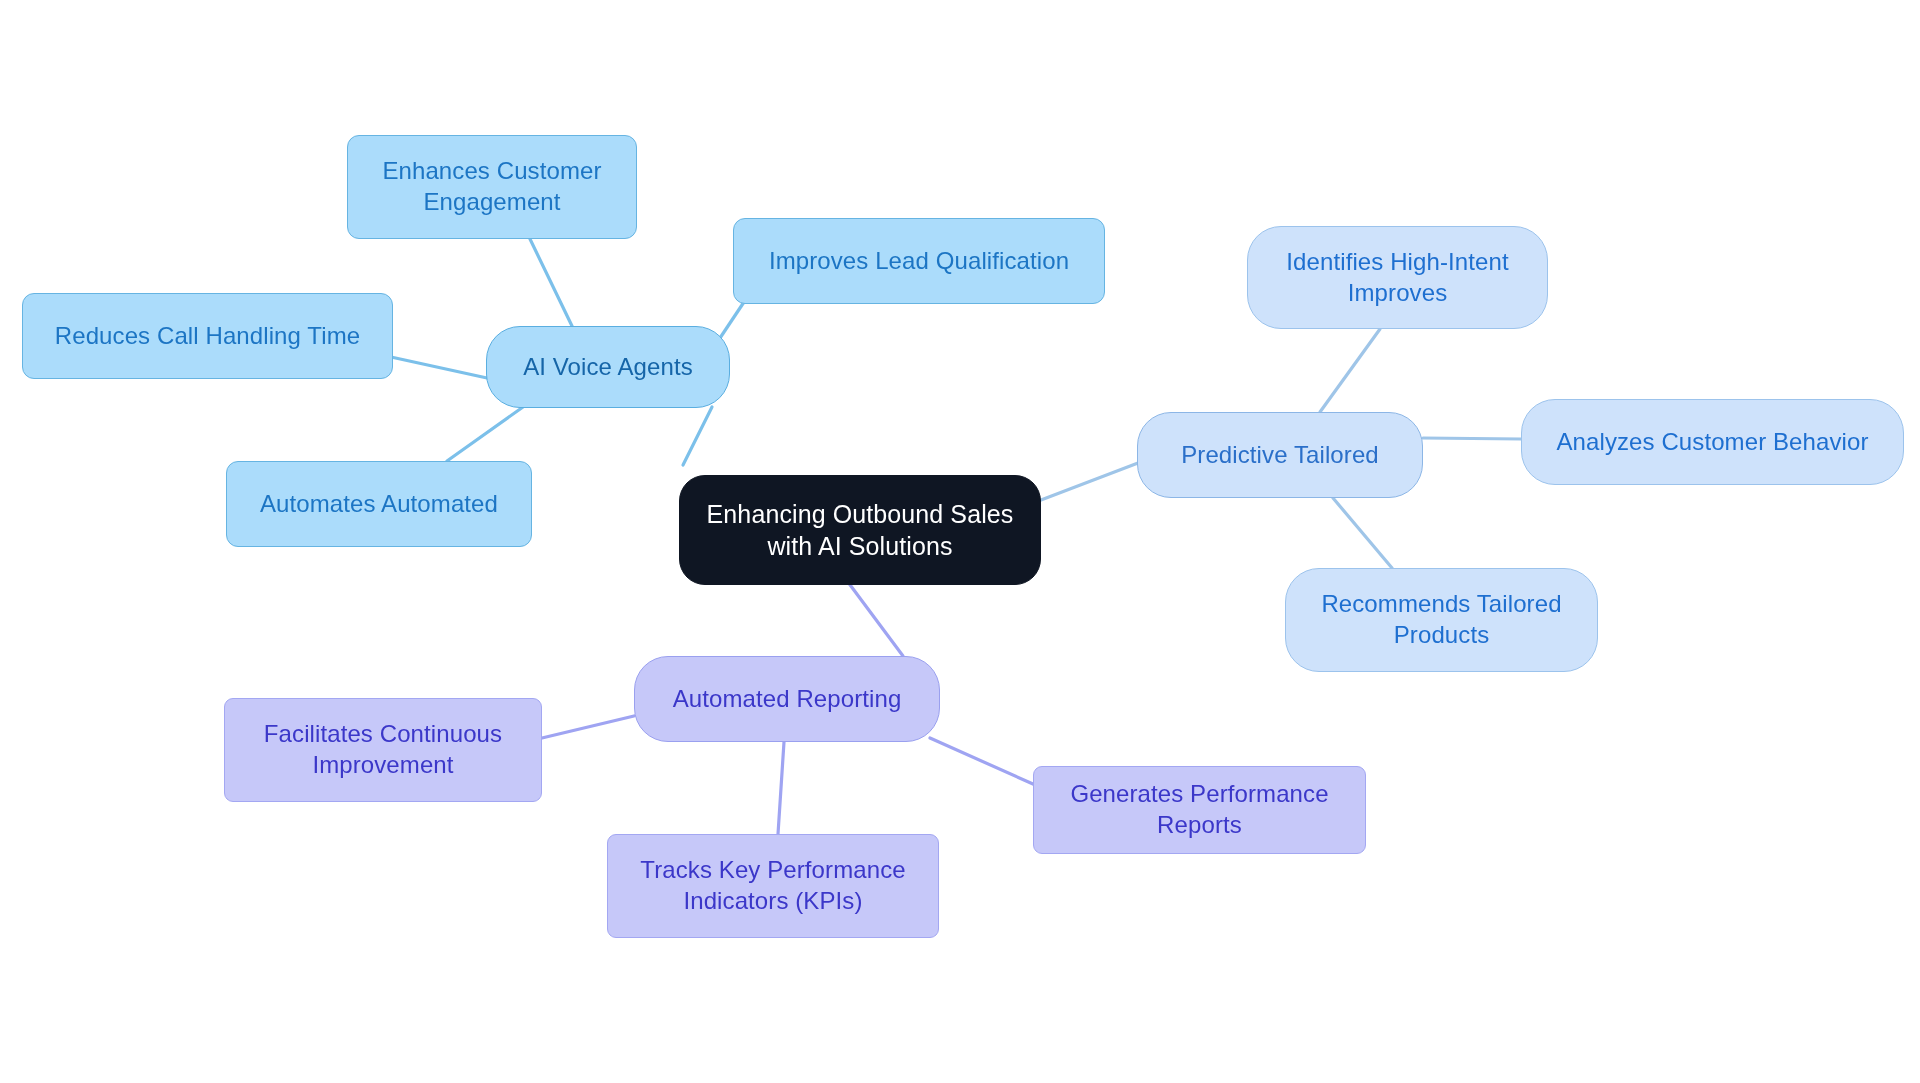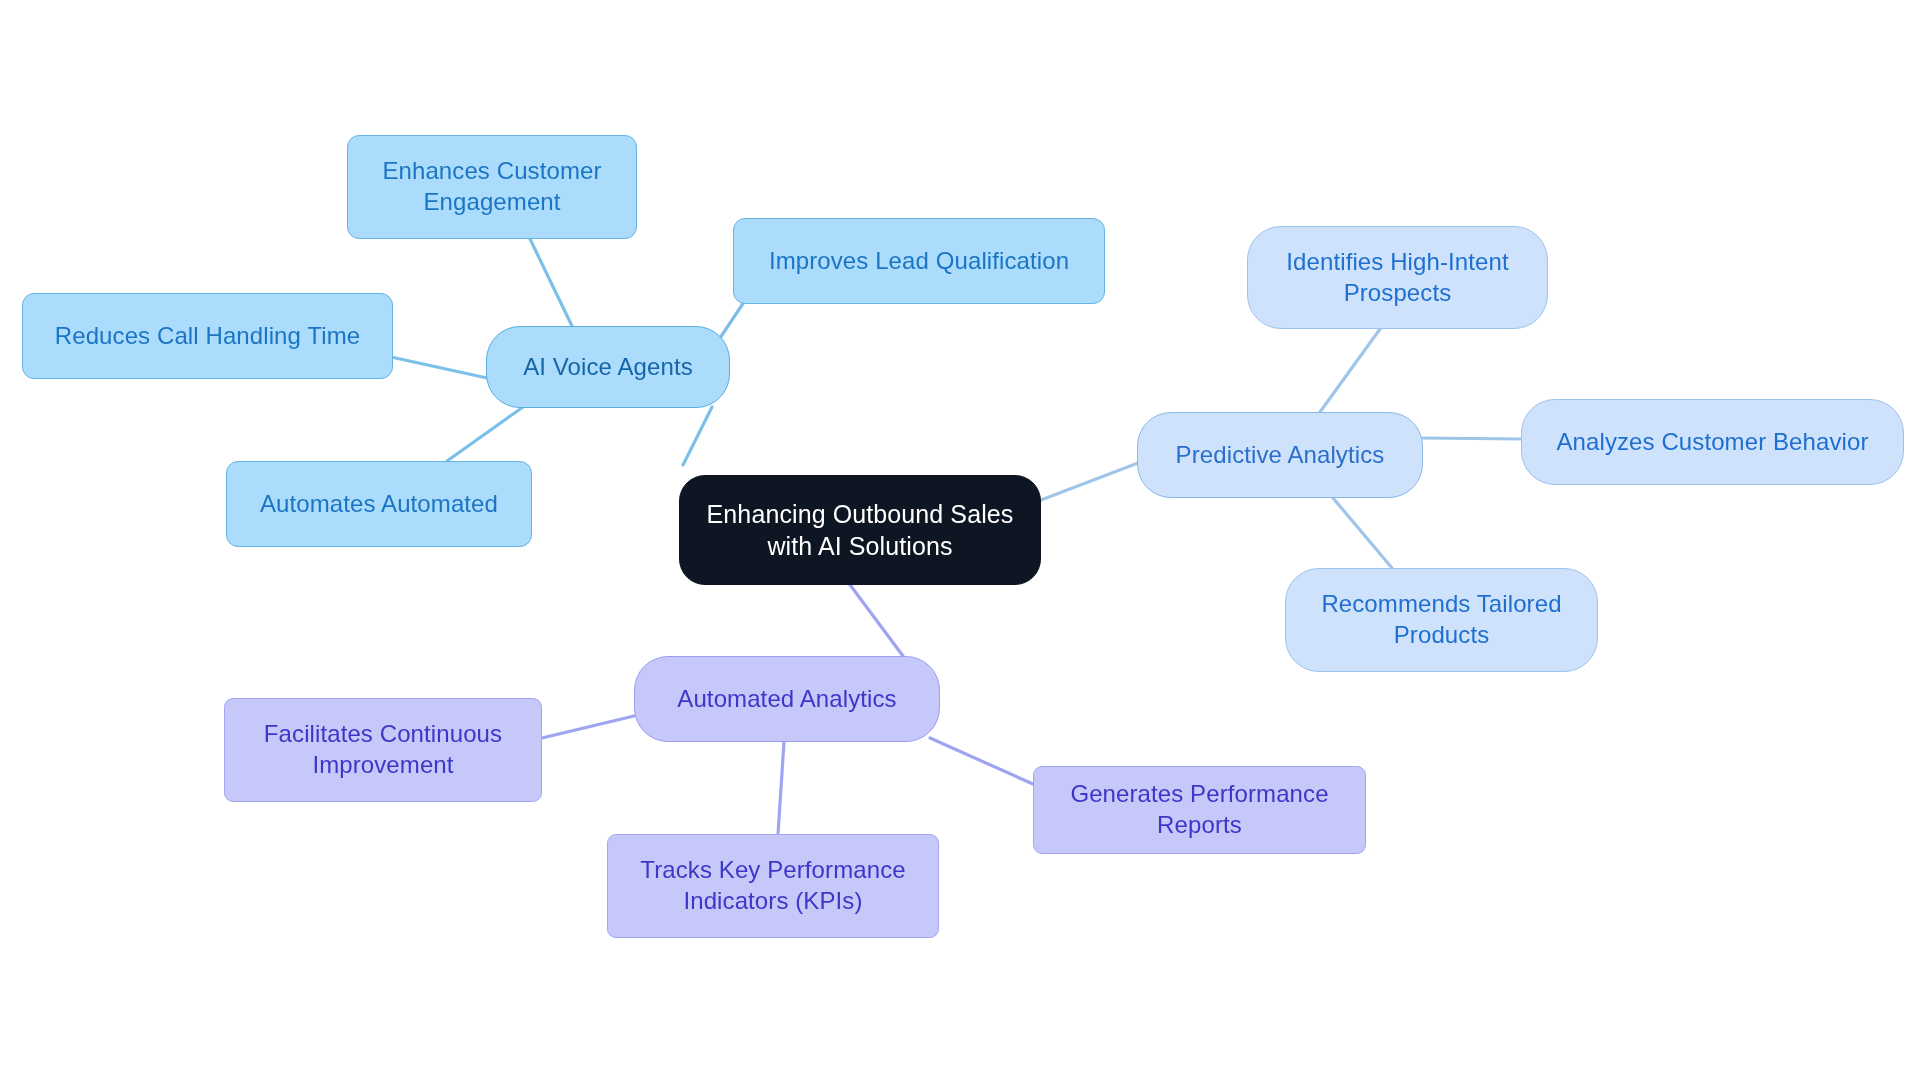--- a/index.html
+++ b/index.html
@@ -111,27 +111,27 @@
 
   <div id="node-layer">
       <div class="node node-root" style="left: 679px; top: 455px; width: 362px; height: 110px; margin-top: 20px;"><span>Enhancing Outbound Sales
 with AI Solutions</span></div>
       <div class="node node-branch-blue" style="left: 486px; top: 326px; width: 244px; height: 82px; text-align: right;"><span>AI Voice Agents</span></div>
       <div class="node node-leaf-blue" style="left: 347px; top: 135px; width: 290px; height: 104px;"><span>Enhances Customer
 Engagement</span></div>
       <div class="node node-leaf-blue" style="left: 733px; top: 218px; width: 372px; height: 86px;"><span>Improves Lead Qualification</span></div>
       <div class="node node-leaf-blue" style="left: 22px; top: 293px; width: 371px; height: 86px;"><span>Reduces Call Handling Time</span></div>
       <div class="node node-leaf-blue" style="left: 226px; top: 461px; width: 306px; height: 86px;"><span>Automates Automated</span></div>
-      <div class="node node-branch-lightblue" style="left: 1137px; top: 412px; width: 286px; height: 86px;"><span>Predictive Analytics</span></div>
+      <div class="node node-branch-lightblue" style="left: 1137px; top: 412px; width: 286px; height: 86px;"><span>Predictive Tailored</span></div>
       <div class="node node-leaf-lightblue" style="left: 1247px; top: 226px; width: 301px; height: 103px;"><span>Identifies High-Intent
-Prospects</span></div>
+Improves</span></div>
       <div class="node node-leaf-lightblue" style="left: 1521px; top: 399px; width: 383px; height: 86px;"><span>Analyzes Customer Behavior</span></div>
       <div class="node node-leaf-lightblue" style="left: 1285px; top: 568px; width: 313px; height: 104px;"><span>Recommends Tailored
 Products</span></div>
-      <div class="node node-branch-purple" style="left: 634px; top: 656px; width: 306px; height: 86px;"><span>Automated Analytics</span></div>
+      <div class="node node-branch-purple" style="left: 634px; top: 656px; width: 306px; height: 86px;"><span>Automated Reporting</span></div>
       <div class="node node-leaf-purple" style="left: 224px; top: 698px; width: 318px; height: 104px;"><span>Facilitates Continuous
 Improvement</span></div>
       <div class="node node-leaf-purple" style="left: 1033px; top: 766px; width: 333px; height: 88px;"><span>Generates Performance
 Reports</span></div>
       <div class="node node-leaf-purple" style="left: 607px; top: 834px; width: 332px; height: 104px;"><span>Tracks Key Performance
 Indicators (KPIs)</span></div>
     </div>
 
 </div>
 

